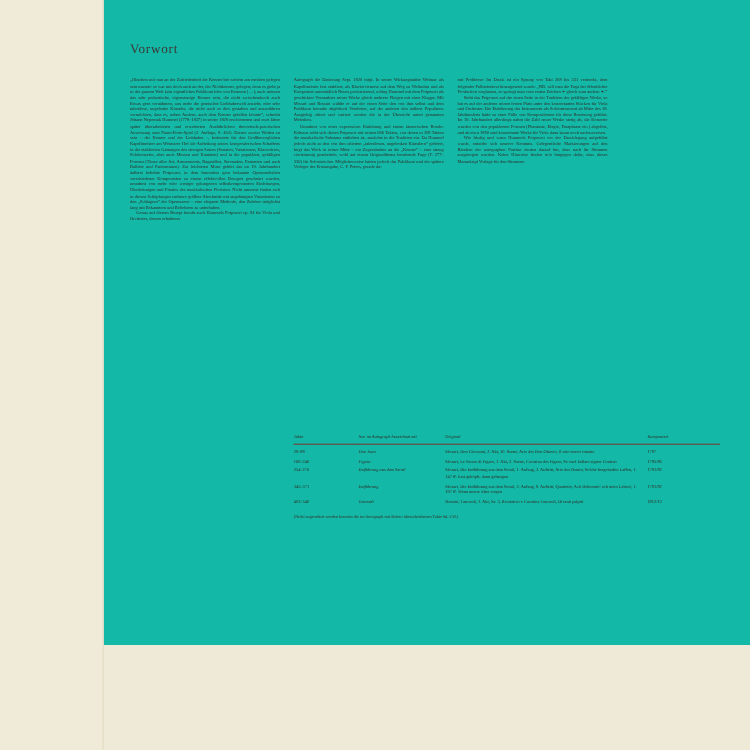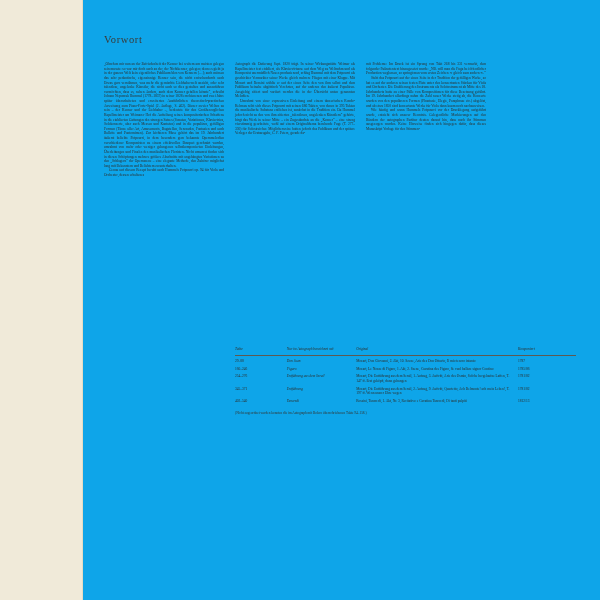--- a/index.html
+++ b/index.html
@@ -10,22 +10,22 @@
     width: 600px;
     height: 600px;
     overflow: hidden;
     background: #efe9d8;
     font-family: "Liberation Serif", serif;
   }
   .page {
     position: absolute;
     left: 0; top: 0;
     width: 600px;
-    height: 600px;
-    background: #0ea5e9;
+    height: 516px;
+    background: #14b8a6;
     box-sizing: border-box;
   }
   .sheet-left-edge {
     position: absolute;
     left: 0; top: 0;
     width: 82px; height: 600px;
     background: #f0ead9;
     border-right: 1px solid #e4dcc4;
   }
   .content {

